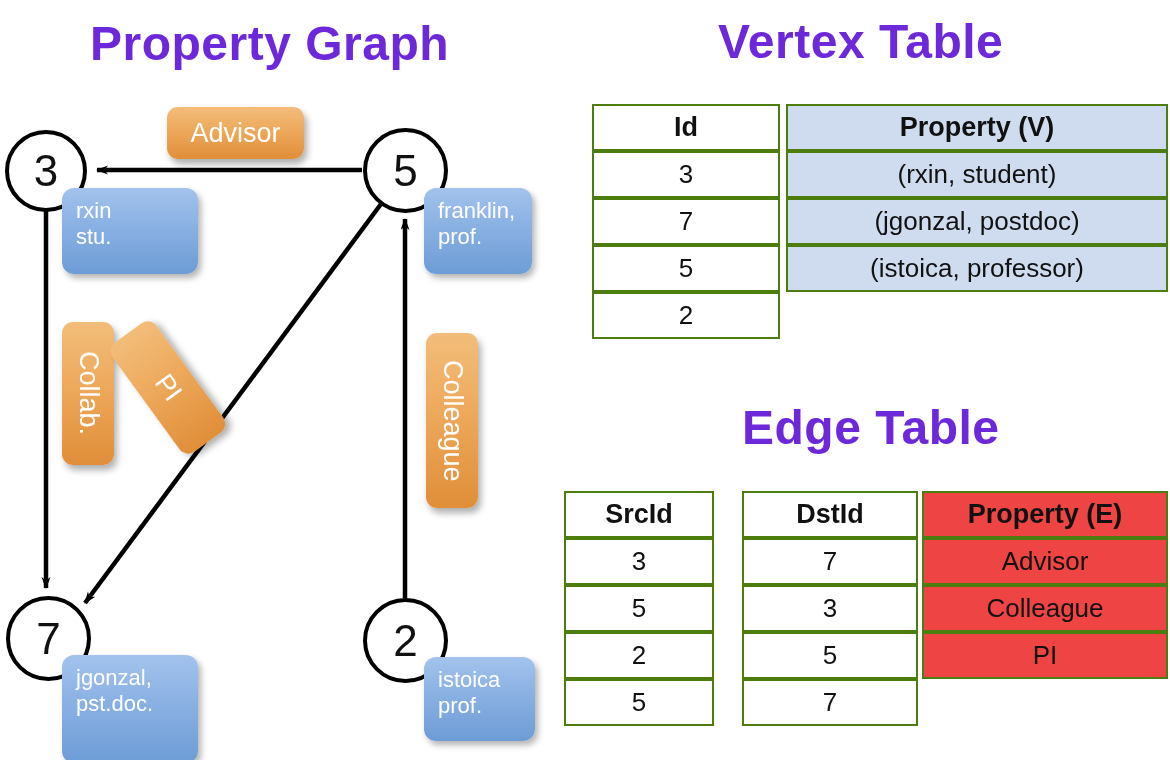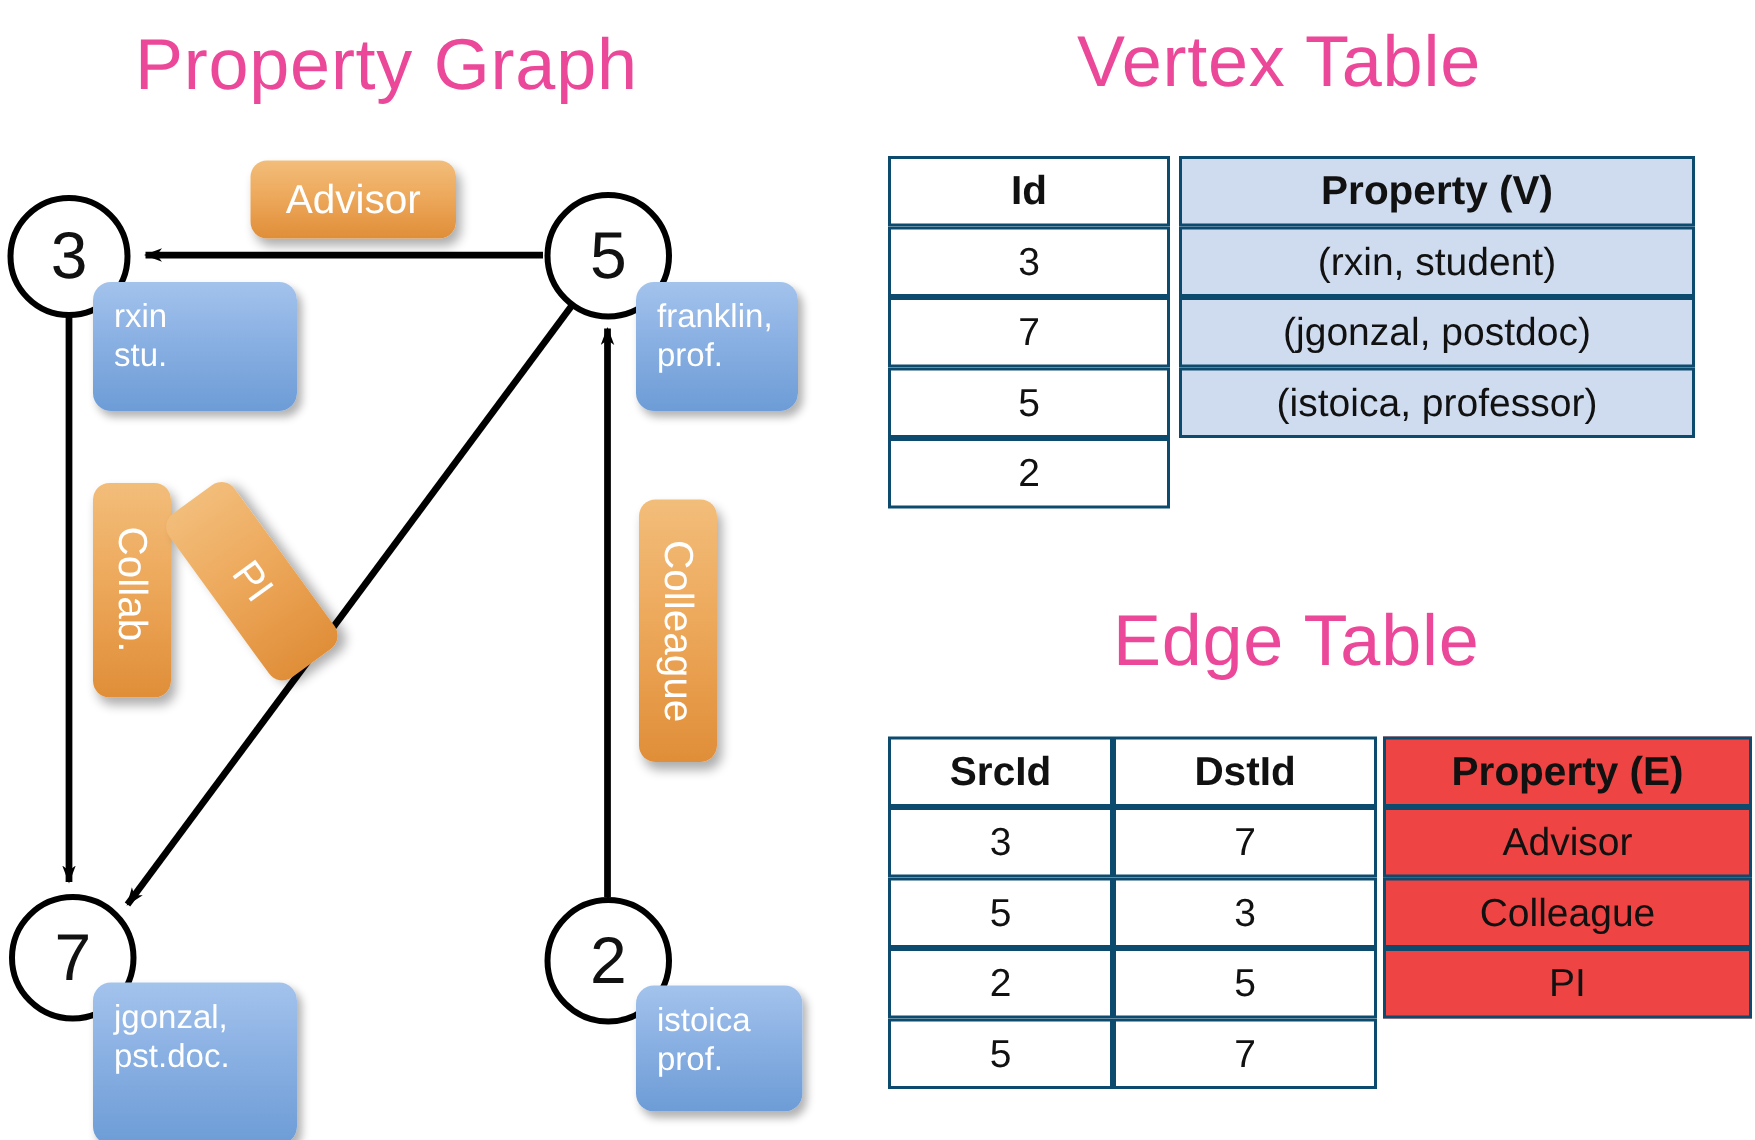--- a/index.html
+++ b/index.html
@@ -1,19 +1,19 @@
 <!DOCTYPE html>
 <html><head>
 <meta charset="utf-8">
 <style>
   html,body{margin:0;padding:0;background:#fff;}
   body{width:1170px;height:760px;position:relative;overflow:hidden;
        font-family:"Liberation Sans","DejaVu Sans",sans-serif;color:#000;}
 
-  .title{position:absolute;font-weight:400;color:#ec4899;white-space:nowrap;
+  .title{position:absolute;font-weight:700;color:#6d28d9;white-space:nowrap;
          font-size:48px;letter-spacing:0.5px;}
   #title-property-graph{left:90px;top:16px;}
   #title-vertex-table{left:718px;top:14px;}
   #title-edge-table{left:742px;top:400px;}
 
   
   #graph-canvas{position:absolute;left:0;top:0;width:590px;height:760px;}
   #graph-svg{position:absolute;left:0;top:0;}
 
   .node{position:absolute;border:4px solid #000;border-radius:50%;
@@ -27,33 +27,33 @@
 
   .edge-label{position:absolute;box-sizing:border-box;border-radius:11px;
               color:#fff;font-size:27px;display:flex;align-items:center;
               justify-content:center;text-align:center;
               background:linear-gradient(180deg,#f2bd7a 0%,#eda95c 45%,#e08e38 100%);
               box-shadow:3px 5px 7px rgba(0,0,0,0.32);}
   .vert-text{writing-mode:vertical-rl;text-orientation:mixed;}
 
   
   .tbl{position:absolute;border-collapse:separate;border-spacing:0;}
-  .tbl td{border:2px solid #0c4a6e;font-size:26px;text-align:center;
+  .tbl td{border:2px solid #4d7c0f;font-size:26px;text-align:center;
           color:#111;padding:0;height:47px;box-sizing:border-box;}
   .tbl td.hd{font-weight:bold;font-size:27px;}
   .blue-cell{background:#cfdcef;}
   .orange-cell{background:#ef4444;}
   .white-cell{background:#fff;}
 
   #vertex-id-table{left:592px;top:104px;}
   #vertex-id-table td{width:188px;}
   #vertex-prop-table{left:786px;top:104px;}
-  #vertex-prop-table td{width:344px;}
-
-  #edge-src-table{left:592px;top:491px;}
+  #vertex-prop-table td{width:382px;}
+
+  #edge-src-table{left:564px;top:491px;}
   #edge-src-table td{width:150px;}
   #edge-dst-table{left:742px;top:491px;}
   #edge-dst-table td{width:176px;margin-top:16px;}
   #edge-prop-table{left:922px;top:491px;}
   #edge-prop-table td{width:246px;}
 </style>
 </head>
 <body>
 
 <div class="title" id="title-property-graph">Property Graph</div>

